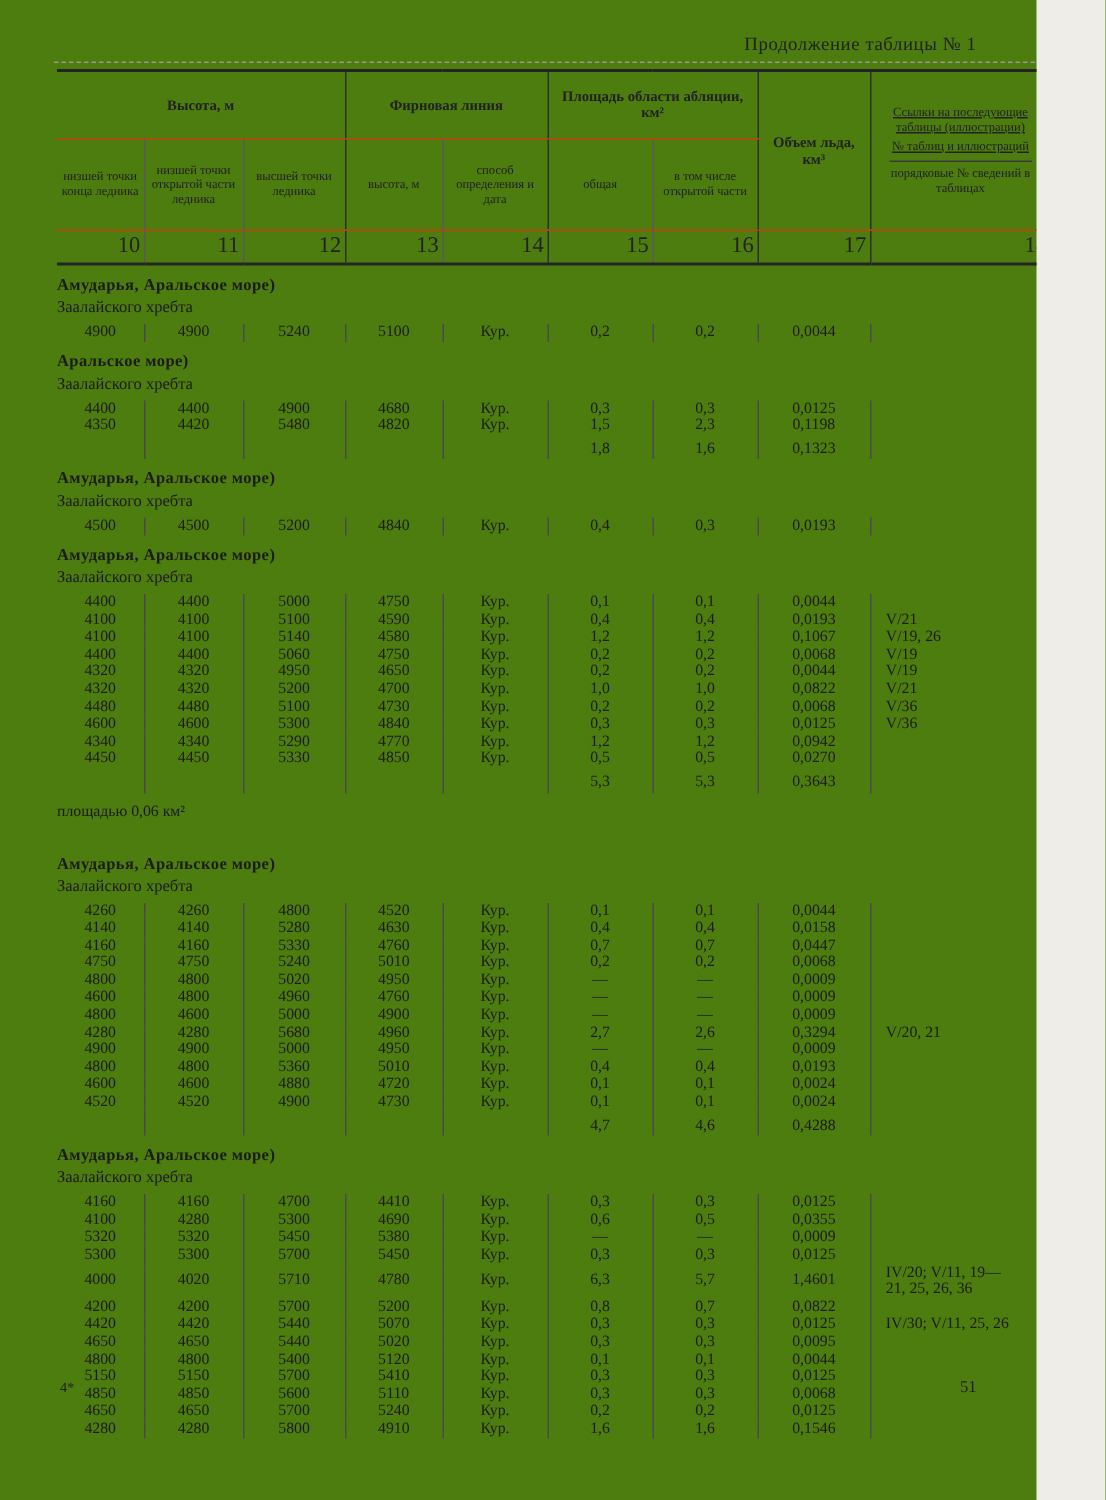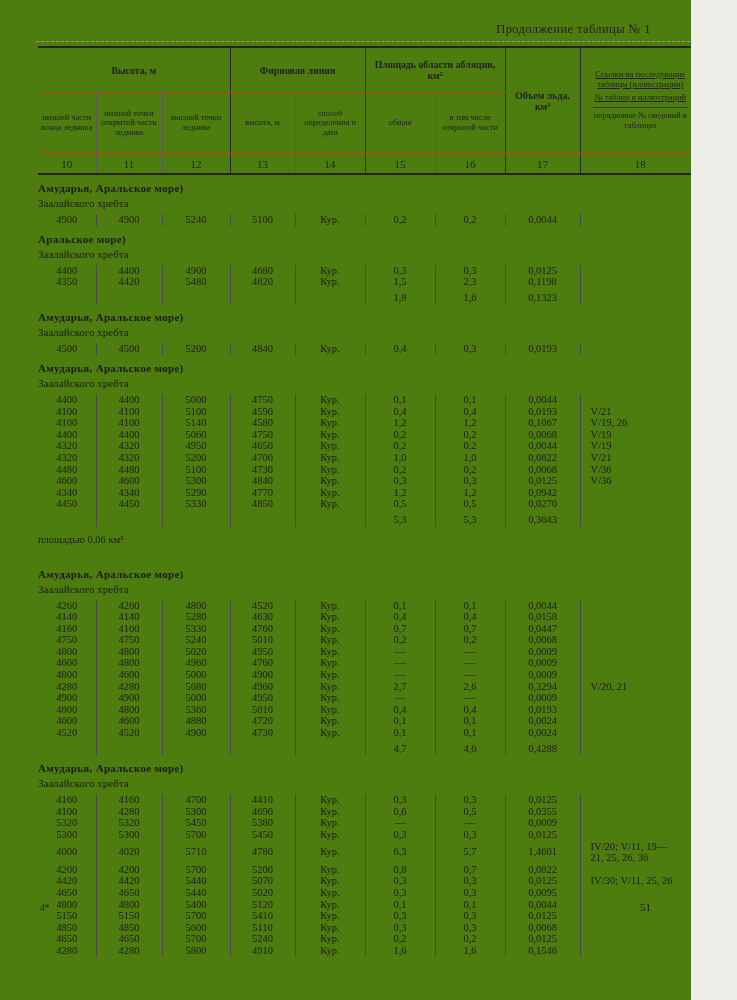--- a/index.html
+++ b/index.html
@@ -32,22 +32,23 @@
     border-top:2.5px solid #242424;
   }
   thead th {
     font-weight:normal; vertical-align:middle; text-align:center;
     padding:2px 2px; color:#222;
   }
   .h-group th.grp { font-size:9.8px; font-weight:bold; line-height:11px; height:40px; }
   .h-group th, .h-sub th { border-bottom:1px solid #c2410c; }
   .h-sub th { font-size:8.4px; line-height:9.6px; height:56px; }
   .h-num th {
-    font-size:11px; height:15px;
+    font-size:15px; height:15px;
     border-bottom:2.2px solid #242424;
+    text-align:right;
   }
   .bL  { border-left:1.4px solid #2e2e2e; }   
   .bLt { border-left:1px solid #5a5a5a; }     
   th.refs-head { font-size:8.4px; line-height:10px; padding:3px 4px; }
   .refs-rule { border-top:1px solid #3a3a3a; margin:4px 8px 3px 8px; height:0; }
   .refs-block { margin-bottom:3px;text-decoration:underline; }
 
   tbody td { padding:0; color:#1c1c1c; }
   .section-title-row td {
     font-weight:bold; font-size:11px; line-height:13px;
@@ -74,21 +75,21 @@
   .sum-row td:first-child { border-left:none; }
   .note-row td {
     font-size:10.5px; line-height:12px; text-align:left;
     padding:7px 0 15px 0;
   }
   .footer {
     position:absolute; top:901px; left:40px; right:40px;
     display:flex; justify-content:space-between; align-items:baseline;
   }
   .sig-mark { font-size:9.5px; color:#222; }
-  .page-num { font-size:11px; color:#222; }
+  .page-num { font-size:11px; color:#222;margin-top:18px; }
 </style>
 </head>
 <body>
 
 <div class="page">
 
   <div class="cont-label">Продолжение таблицы № 1</div>
 
   <div class="scan-artifact-line"></div>
 
@@ -111,21 +112,21 @@
         <th colspan="2" class="grp bL">Площадь области абляции, км²</th>
         <th rowspan="2" class="grp bL">Объем льда, км³</th>
         <th rowspan="2" class="bL refs-head">
           <div class="refs-block">Ссылки на последующие таблицы (иллюстрации)</div>
           <div class="refs-block">№ таблиц и иллюстраций</div>
           <div class="refs-rule"></div>
           <div>порядковые № сведений в таблицах</div>
         </th>
       </tr>
       <tr class="h-sub">
-        <th class="sub">низшей части конца ледника</th>
+        <th class="sub">низшей точки конца ледника</th>
         <th class="sub bLt">низшей точки открытой части ледника</th>
         <th class="sub bLt">высшей точки ледника</th>
         <th class="sub bL">высота, м</th>
         <th class="sub bLt">способ определения и дата</th>
         <th class="sub bL">общая</th>
         <th class="sub bLt">в том числе открытой части</th>
       </tr>
       <tr class="h-num">
         <th>10</th>
         <th class="bLt">11</th>

